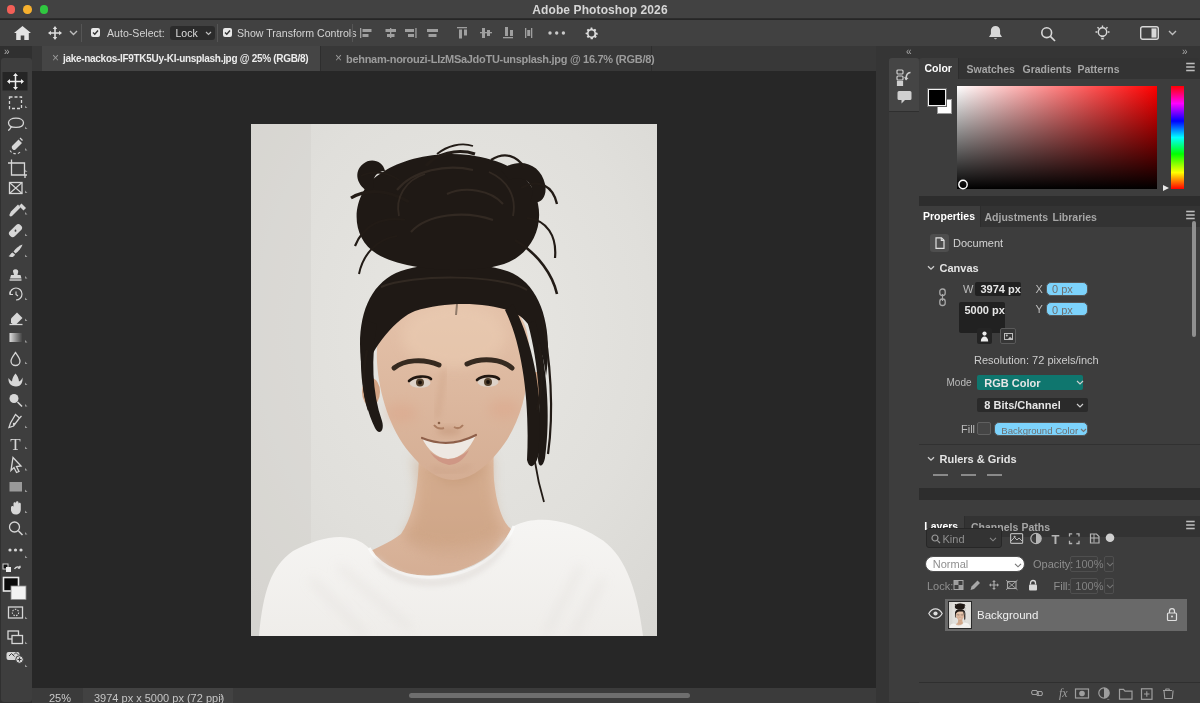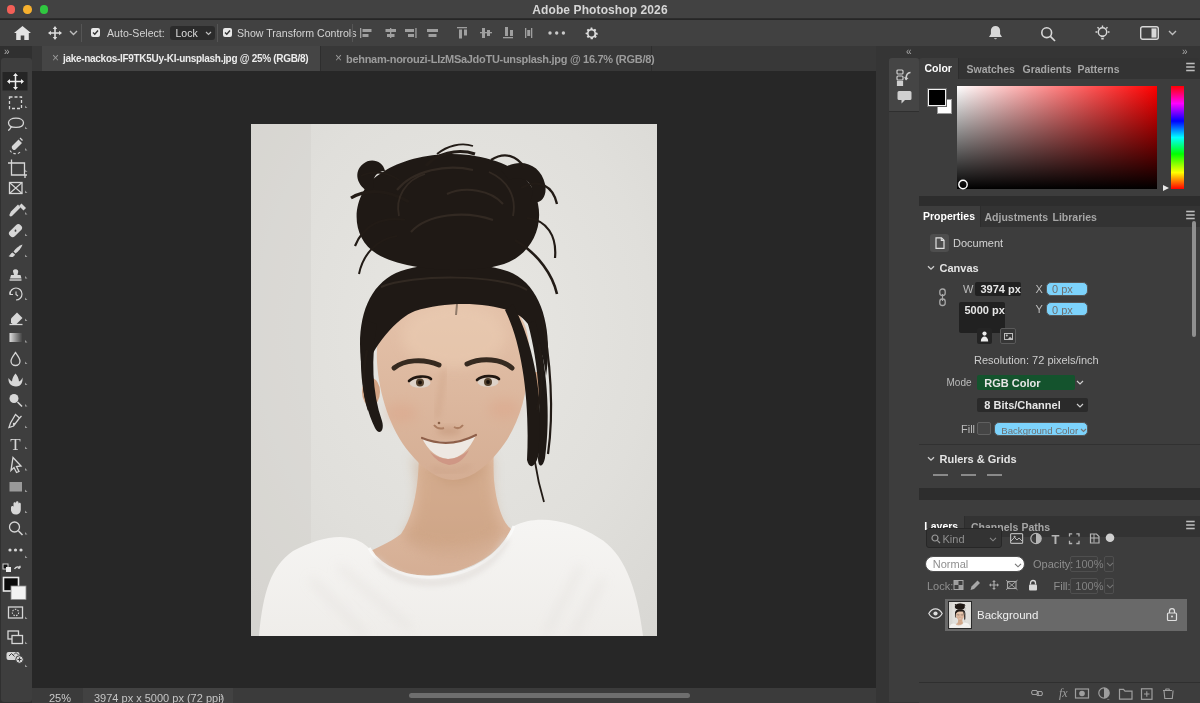--- a/index.html
+++ b/index.html
@@ -445,21 +445,21 @@
   </div>
   <div class="abs" style="left:81.5px;top:122px;width:15.5px;height:15.5px;background:#363636;border:1px solid #5a5a5a;border-radius:2px">
     <svg class="abs" style="left:2.5px;top:3.5px" width="9" height="7" viewBox="0 0 9 7">
         <rect x="0.5" y="0.5" width="8" height="6" fill="none" stroke="#bdbdbd" stroke-width="1"></rect>
         <circle cx="2.8" cy="2.6" r="1" fill="#bdbdbd"></circle>
         <path d="M4 6l2-2.2L8.5 6z" fill="#bdbdbd"></path>
       </svg>
   </div>
   <div class="abs lbl" style="left:55.5px;top:148px;color:#cdcdcd">Resolution: 72 pixels/inch</div>
   <div class="abs lbl" style="left:28px;top:170.5px;font-size:10px">Mode</div>
-  <div class="abs fld" style="left:58.8px;top:169px;width:98px;height:14.5px;background:#14532d">
+  <div class="abs fld" style="left:58.8px;top:169px;width:106px;height:14.5px;background:#0f766e">
       <span class="abs" style="left:7px;top:1.5px">RGB Color</span>
     <svg class="abs" style="left:99px;top:5px" width="8" height="6" viewBox="0 0 8 6">
         <path d="M1 1l3 3 3-3" stroke="#cfcfcf" stroke-width="1.2" fill="none"></path>
       </svg>
     </div>
   <div class="abs fld" style="left:58.8px;top:191.5px;width:110.5px;height:14.5px;background:#2a2a2a">
       <span class="abs" style="left:7px;top:1.5px">8 Bits/Channel</span>
     <svg class="abs" style="left:99px;top:5px" width="8" height="6" viewBox="0 0 8 6">
         <path d="M1 1l3 3 3-3" stroke="#cfcfcf" stroke-width="1.2" fill="none"></path>
       </svg>

